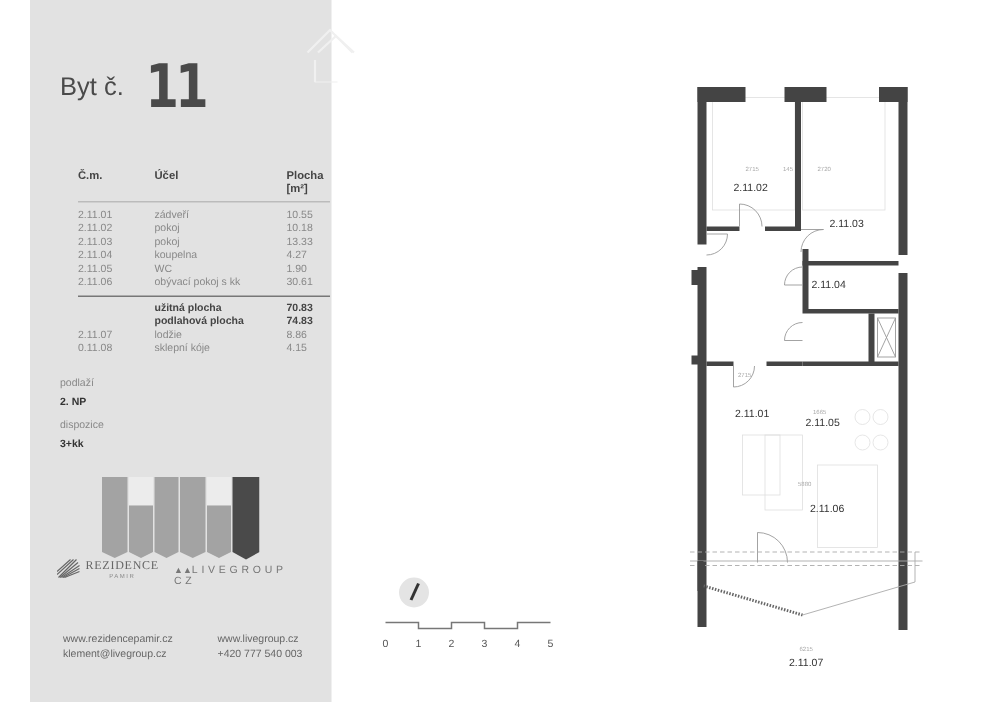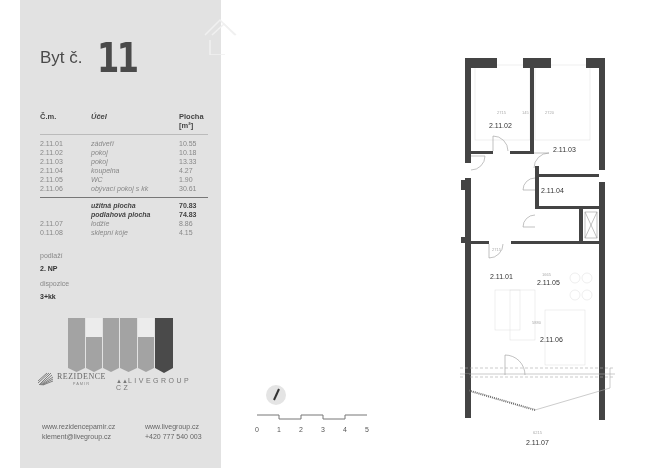--- a/index.html
+++ b/index.html
@@ -10,24 +10,24 @@
     color: #555;
   }
   .panel {
     position: absolute; left: 20px; top: 0; width: 201px; height: 468px;
     background: #e2e2e2;
   }
   .title-row { position: absolute; left: 40px; top: 40px; height: 36px; display: flex; align-items: center; }
   .title-label { font-size: 17px; color: #4a4a4a; margin-right: 14px; line-height: 20px; }
   .title-num { font-size: 40px; font-weight: bold; color: #4a4a4a; line-height: 40px; letter-spacing: -3px; transform: scaleX(0.8); transform-origin: left bottom; font-family: "DejaVu Sans", sans-serif; }
 
-  .tbl { position: absolute; left: 40px; top: 112px; width: 168px; font-size: 7px; color: #888; }
+  .tbl { position: absolute; left: 52px; top: 112px; width: 168px; font-size: 7px; color: #888; }
   .tbl .hdr { display: flex; color: #444; font-weight: bold; font-size: 7.5px; padding-bottom: 4px; border-bottom: 1px solid #bbb; margin-bottom: 4px; }
   .tbl .row { display: flex; line-height: 9px; }
-  .c1 { width: 51px; } .c2 { width: 88px; font-style: italic; } .c3 { flex: 1; }
+  .c1 { width: 51px; } .c2 { width: 88px; } .c3 { flex: 1; }
   .tbl .sep { border-top: 1px solid #777; margin: 4px 0 3px 0; }
   .tbl .bold { color: #444; font-weight: bold; }
 
   .meta { position: absolute; left: 40px; top: 252px; font-size: 7px; }
   .meta .lbl { color: #888; margin-bottom: 6px; }
   .meta .val { color: #333; font-weight: bold; margin-bottom: 8px; }
 
   .bars { position: absolute; left: 68px; top: 318px; width: 105px; height: 58px; }
 
   .logos { position: absolute; left: 38px; top: 372px; width: 170px; height: 20px; }

